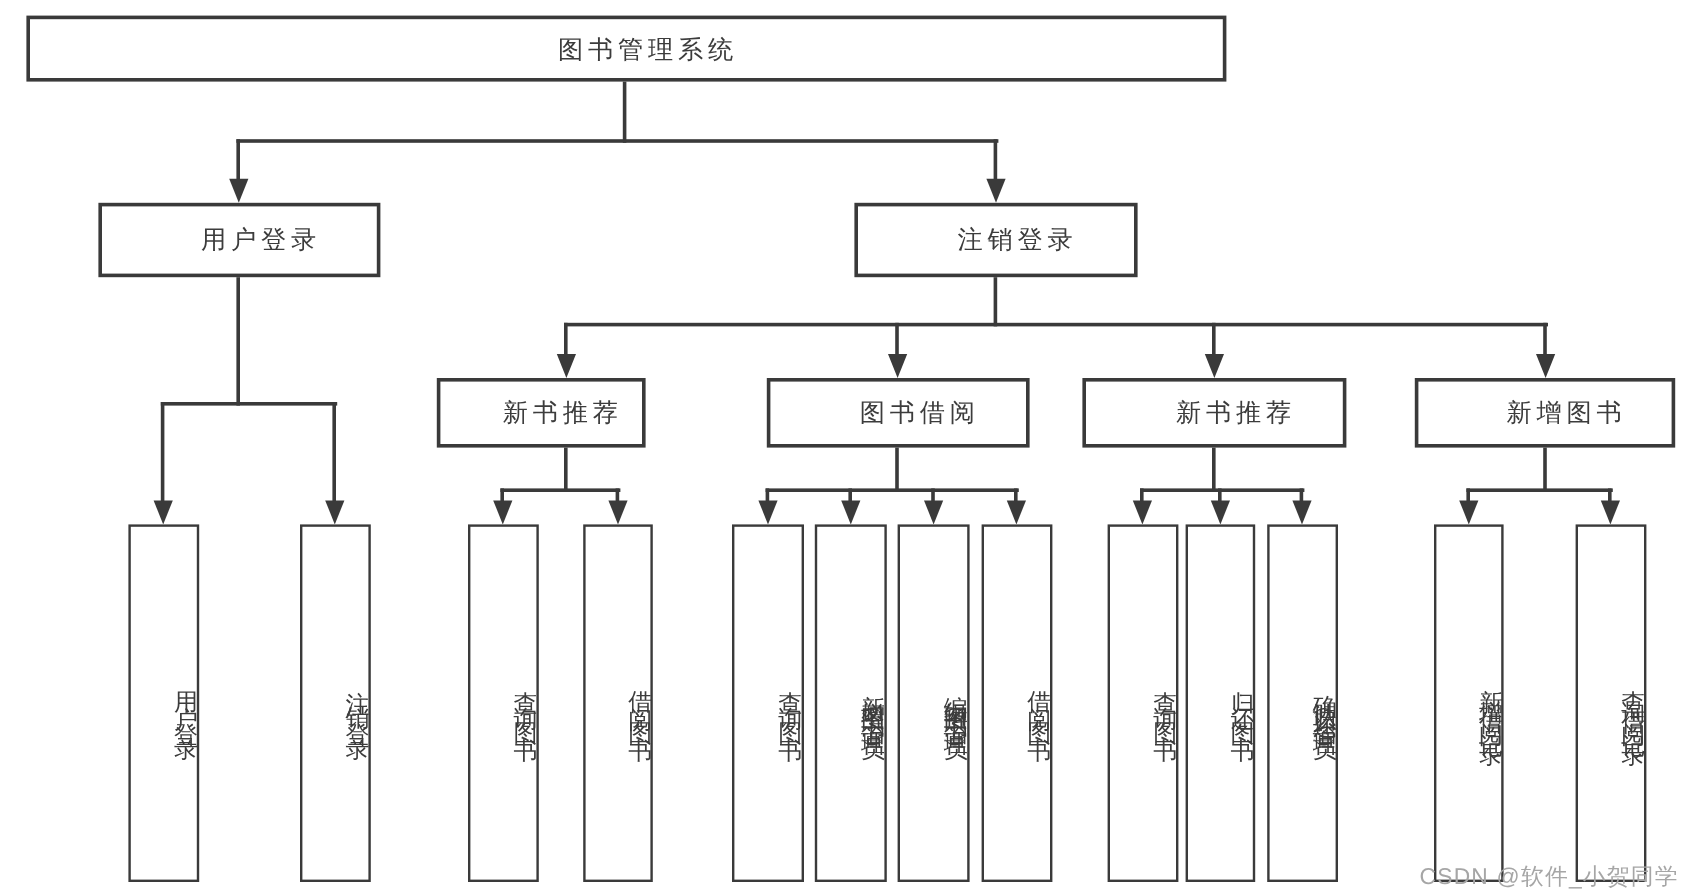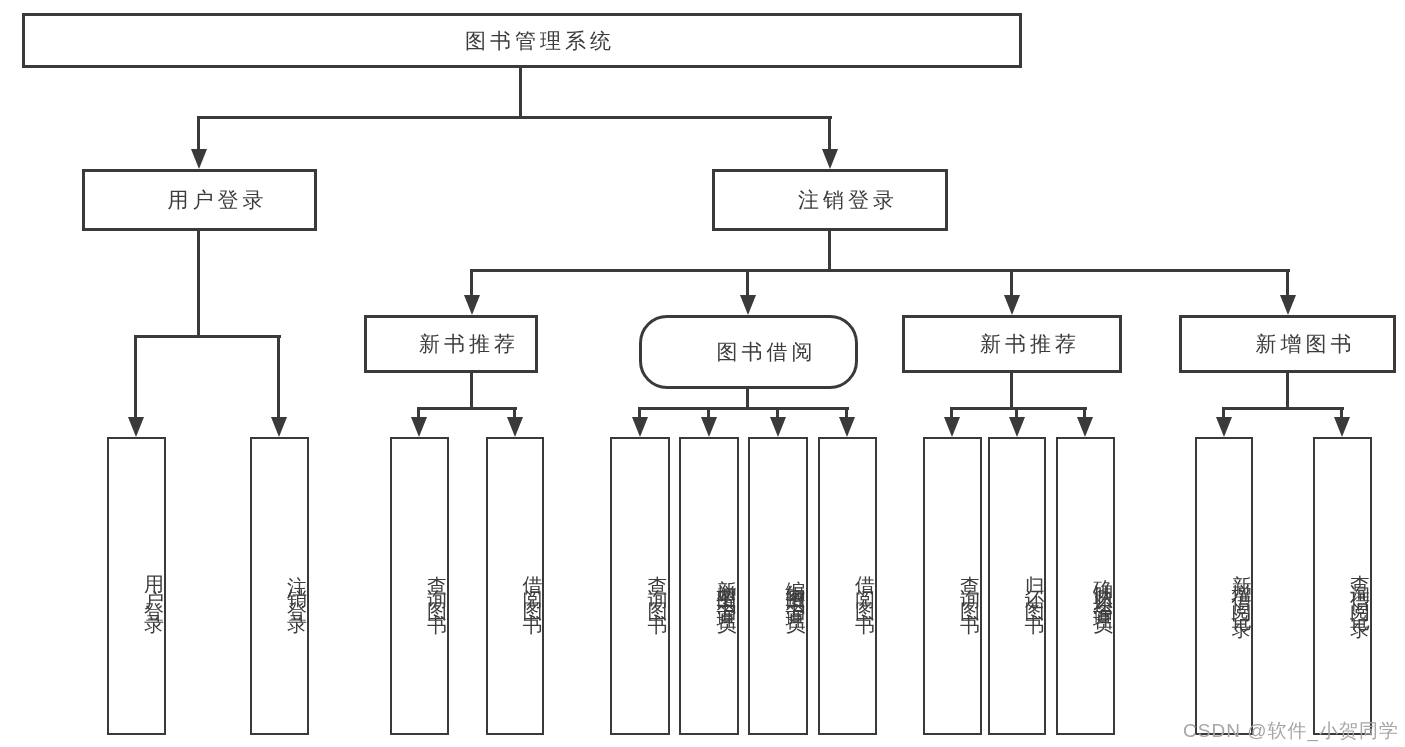--- a/index.html
+++ b/index.html
@@ -68,21 +68,21 @@
   </div>
 
   <div class="box" style="left:712px; top:169px; width:236px; height:62px;">
     <span class="lbl">注销登录</span>
   </div>
 
   <div class="box" style="left:364px; top:315px; width:174px; height:58px;">
     <span class="lbl">新书推荐</span>
   </div>
 
-  <div class="box" style="left:639px; top:315px; width:219px; height:74px;border-radius:28px;">
+  <div class="box" style="left:639px; top:315px; width:219px; height:58px;">
     <span class="lbl">图书借阅</span>
   </div>
 
   <div class="box" style="left:902px; top:315px; width:220px; height:58px;">
     <span class="lbl">新书推荐</span>
   </div>
 
   <div class="box" style="left:1179px; top:315px; width:217px; height:58px;">
     <span class="lbl">新增图书</span>
   </div>

